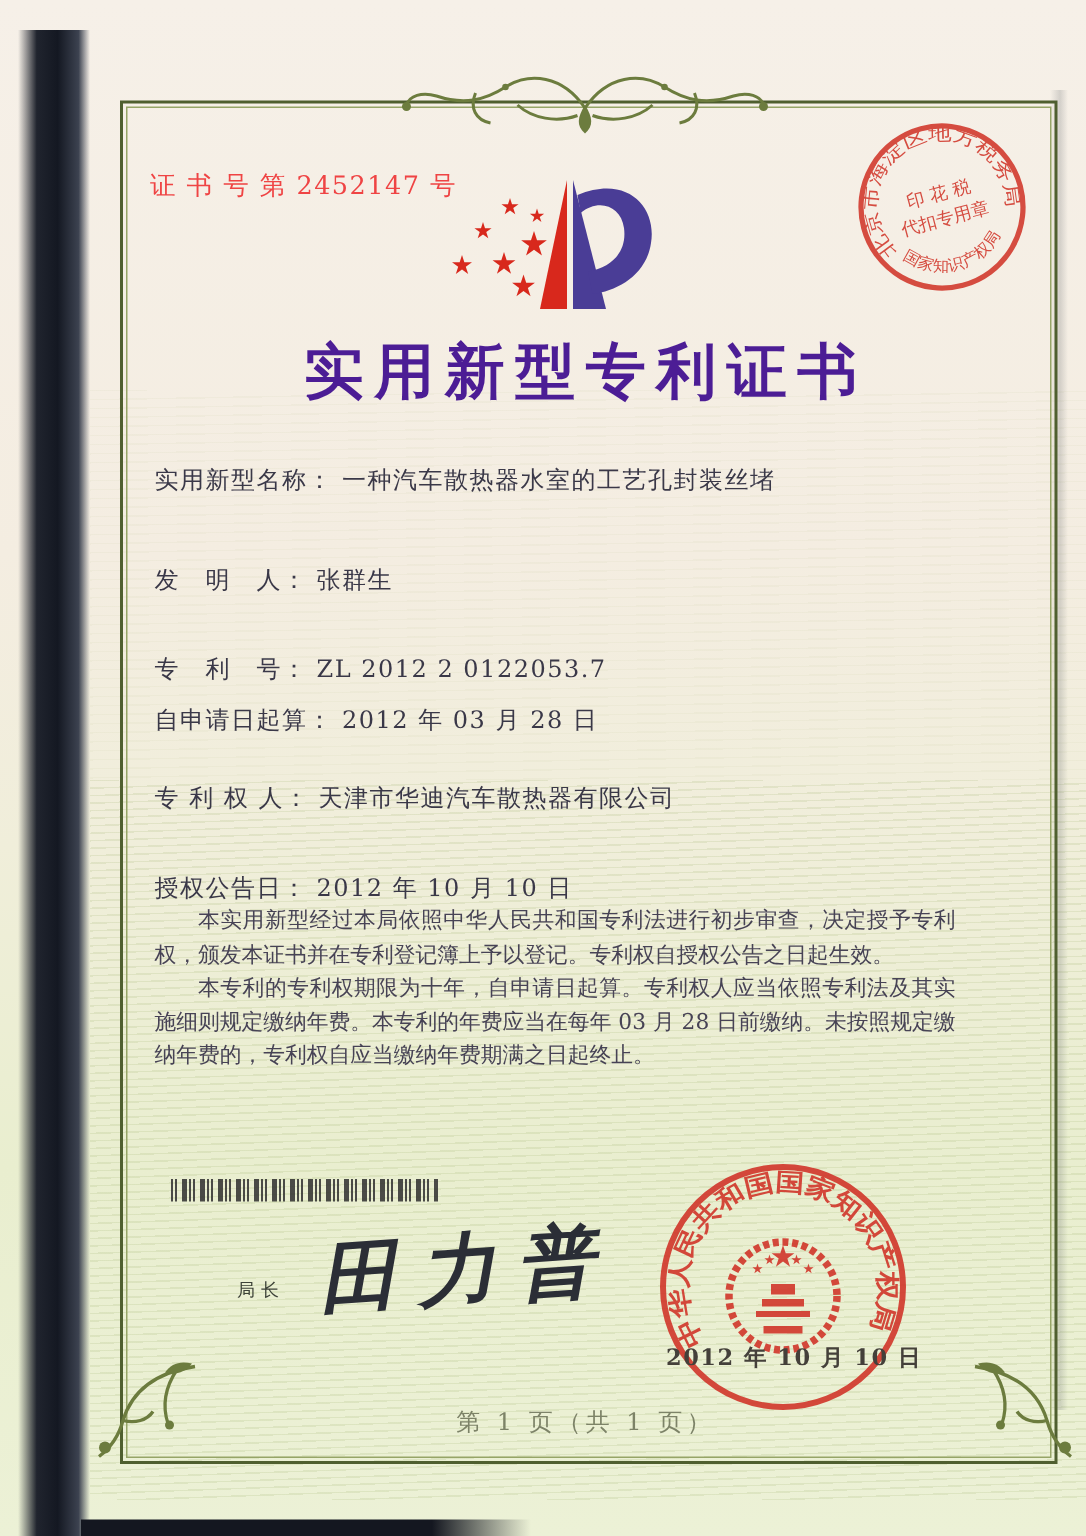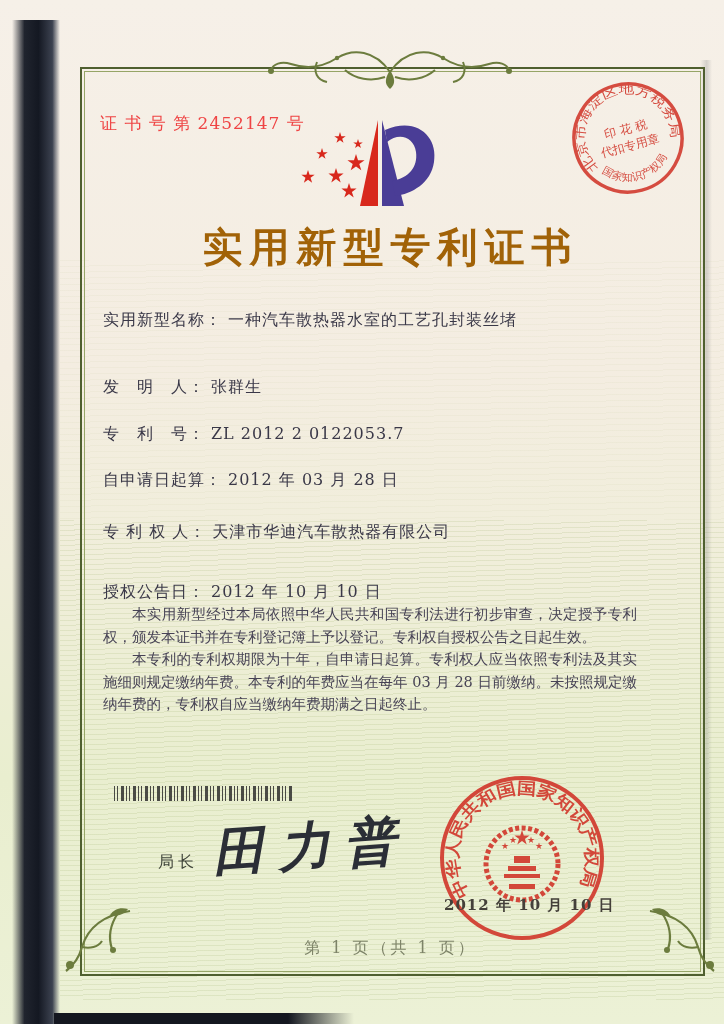--- a/index.html
+++ b/index.html
@@ -47,44 +47,44 @@
   .ornament-bl{left:58px;top:903px;}
   .ornament-br{left:646px;top:903px;transform:scaleX(-1);}
   .cert-no{
     position:absolute;left:100px;top:112px;
     font-size:17px;color:#ef4444;letter-spacing:1px;white-space:nowrap;
   }
   .logo{position:absolute;left:278px;top:90px;width:184px;height:128px;}
   .tax-stamp{position:absolute;left:570px;top:80px;width:116px;height:116px;opacity:.88;}
   .title{
     position:absolute;left:80px;top:220px;width:621px;text-align:center;
-    font-size:40px;font-weight:600;color:#a16207;letter-spacing:7px;white-space:nowrap;
+    font-size:40px;font-weight:600;color:#4c1d95;letter-spacing:7px;white-space:nowrap;
   }
   .field-row{
     position:absolute;left:103px;font-size:16px;color:#3a3848;
     letter-spacing:1px;white-space:nowrap;
   }
   .field-row .value{padding-left:6px;}
   .row-name{top:310px;}
   .row-inventor{top:377px;}
-  .row-patent-no{top:424px;text-align:right;}
+  .row-patent-no{top:436px;text-align:right;}
   .row-file-date{top:470px;}
   .row-patentee{top:522px;}
   .row-grant-date{top:582px;}
   .body-text{
     position:absolute;left:103px;top:603px;width:534px;
     font-size:14.5px;line-height:22.5px;color:#474355;text-align:justify;
   }
   .body-text p{margin:0;text-indent:2em;}
   .barcode{
     position:absolute;left:114px;top:786px;width:178px;height:15px;opacity:.85;
     background:repeating-linear-gradient(90deg,#2e2e2e 0px,#2e2e2e 1.5px,transparent 1.5px,transparent 3px,#2e2e2e 3px,#2e2e2e 4px,transparent 4px,transparent 7.5px,#2e2e2e 7.5px,#2e2e2e 10.5px,transparent 10.5px,transparent 12px);
   }
   .sig-title{
-    position:absolute;left:158px;top:852px;font-size:16px;color:#3d4238;letter-spacing:4px;
+    position:absolute;left:158px;top:852px;font-size:12px;color:#3d4238;letter-spacing:4px;
   }
   .sig-name{
     position:absolute;left:212px;top:812px;font-size:52px;font-weight:bold;font-style:italic;
     color:#2b2e36;letter-spacing:14px;transform:rotate(-4deg);white-space:nowrap;
   }
   .authority-seal{position:absolute;left:436px;top:772px;width:172px;height:172px;opacity:.9;}
   .seal-date{
     position:absolute;left:444px;top:896px;width:160px;text-align:center;
     font-size:15px;font-weight:600;color:#44403a;letter-spacing:1px;white-space:nowrap;
   }

